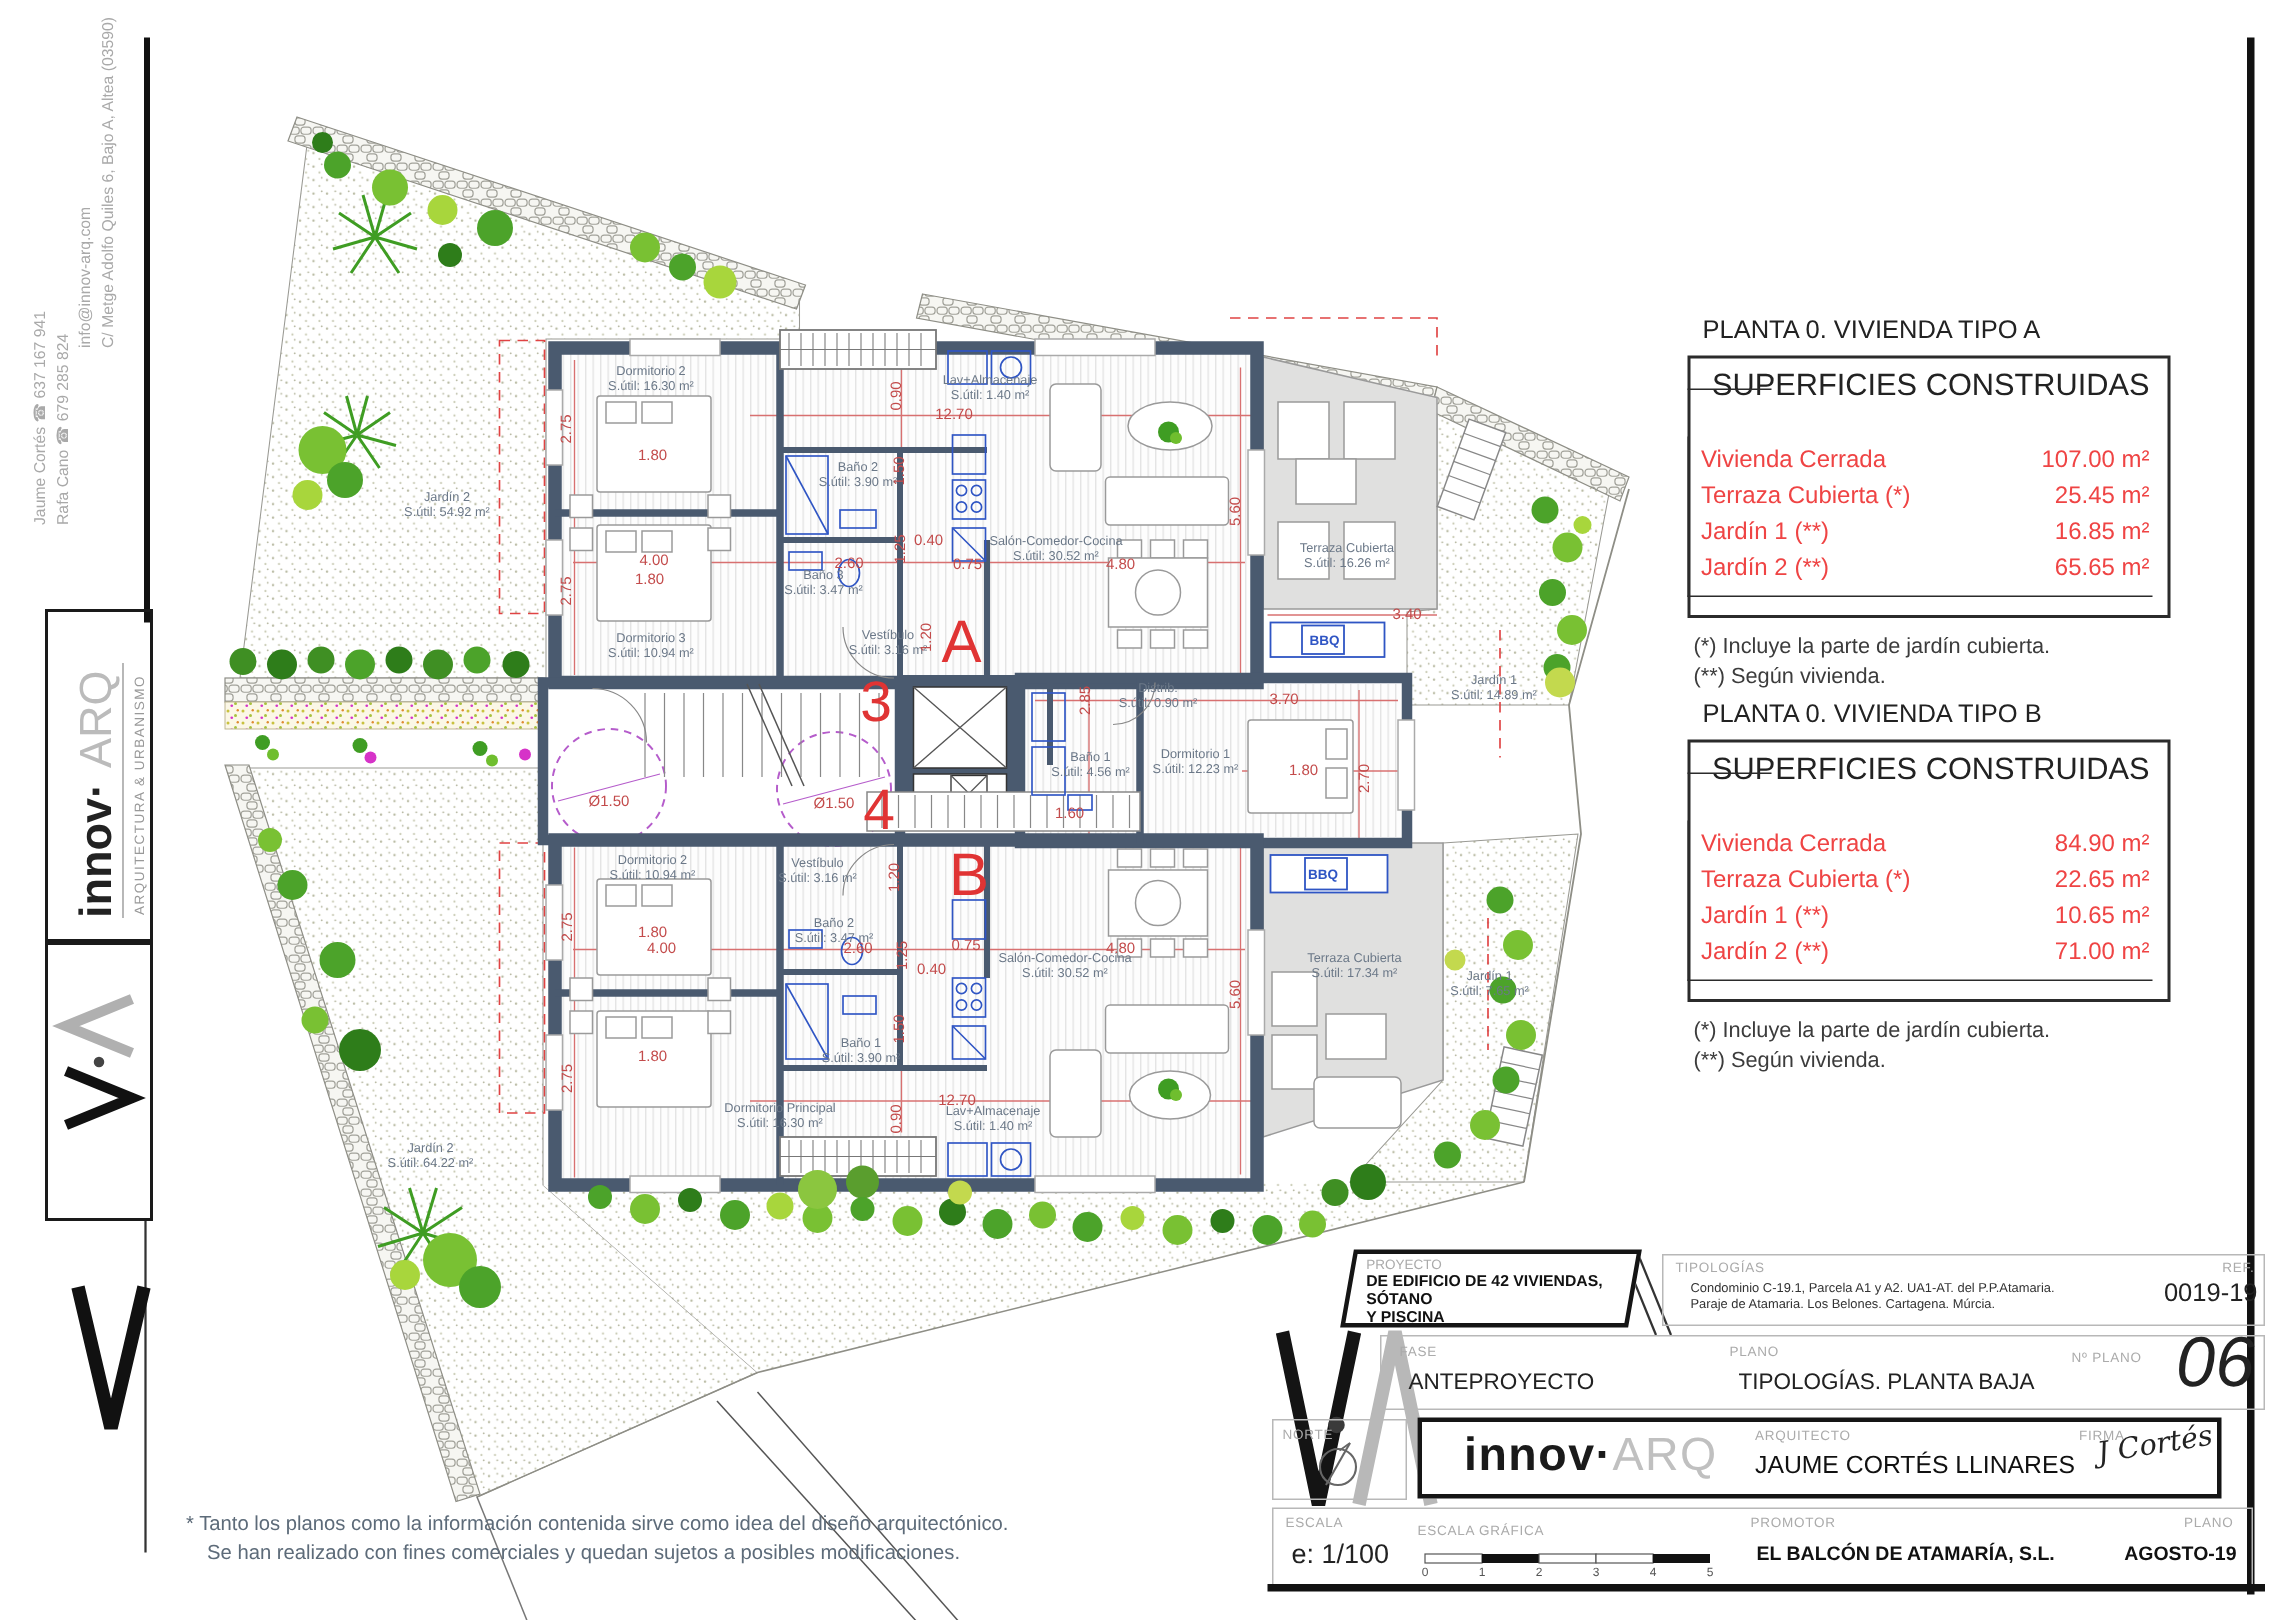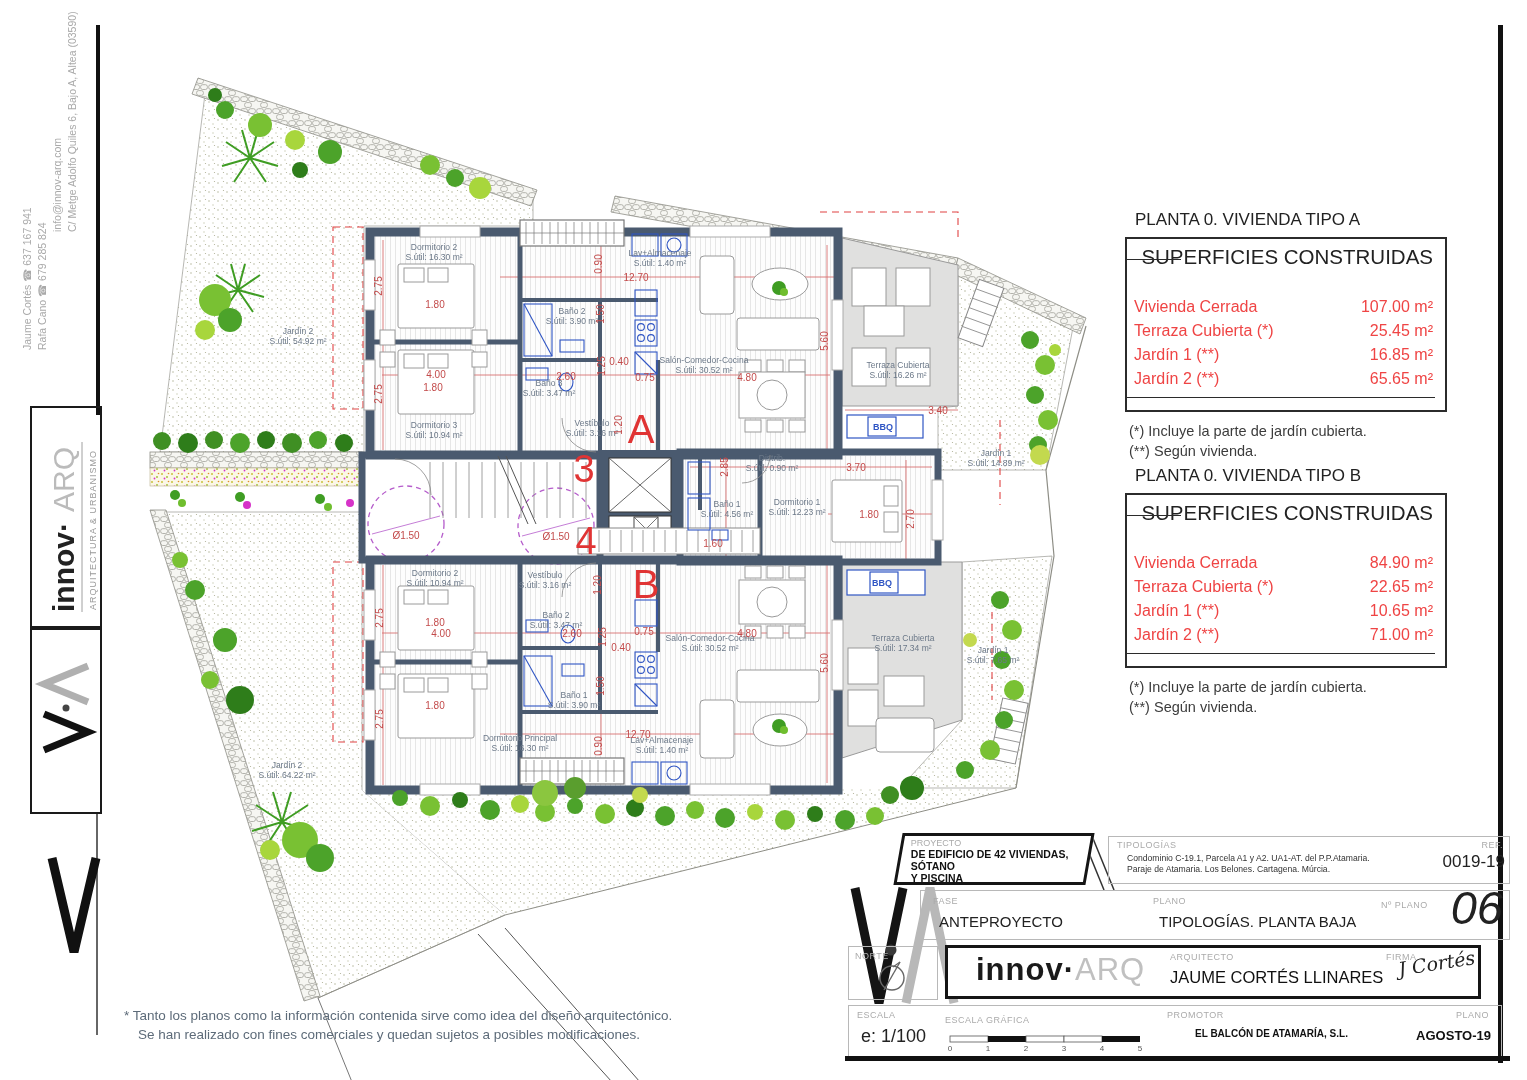--- a/index.html
+++ b/index.html
@@ -48,21 +48,21 @@
   .tb-num{position:absolute;right:6px;top:-11px;font-size:47px;color:#222;font-style:italic;}
   .tb-arq{left:945px;top:945px;width:530px;height:48px;}
   .tb-arq .logo{position:absolute;left:28px;top:4px;font-size:31px;letter-spacing:1px;}
   .tb-arq .logo .b{font-weight:bold;color:#1a1a1a;}
   .tb-arq .logo .g{color:#c0c0c0;}
   .tb-arq .name{position:absolute;left:222px;top:20px;font-size:16.5px;color:#111;}
   .tb-sig{position:absolute;left:1398px;top:952px;font-family:"DejaVu Serif",serif;font-style:italic;font-size:19px;color:#222;transform:rotate(-9deg);}
   .tb-norte{left:848px;top:946px;width:88px;height:52px;}
   .tb-esc{left:848px;top:1005px;width:652px;height:50px;}
   .tb-esc .v-escala{position:absolute;left:12px;top:20px;font-size:18px;color:#222;}
-  .tb-esc .v-prom{position:absolute;left:322px;top:22px;font-size:10px;font-weight:bold;color:#111;margin-left:24px;}
+  .tb-esc .v-prom{position:absolute;left:322px;top:22px;font-size:13px;font-weight:bold;color:#111;}
   .tb-esc .v-fecha{position:absolute;right:10px;top:22px;font-size:13px;font-weight:bold;color:#111;}
   .tb-bottombar{position:absolute;left:845px;top:1056px;width:665px;height:5px;background:#111;}
   
   .disclaimer{position:absolute;left:124px;top:1006px;font-size:13.5px;line-height:19px;color:#5d6b79;}
   .disclaimer .l2{padding-left:14px;}
 </style>
 </head>
 <body>
 
 <div class="sheet">

